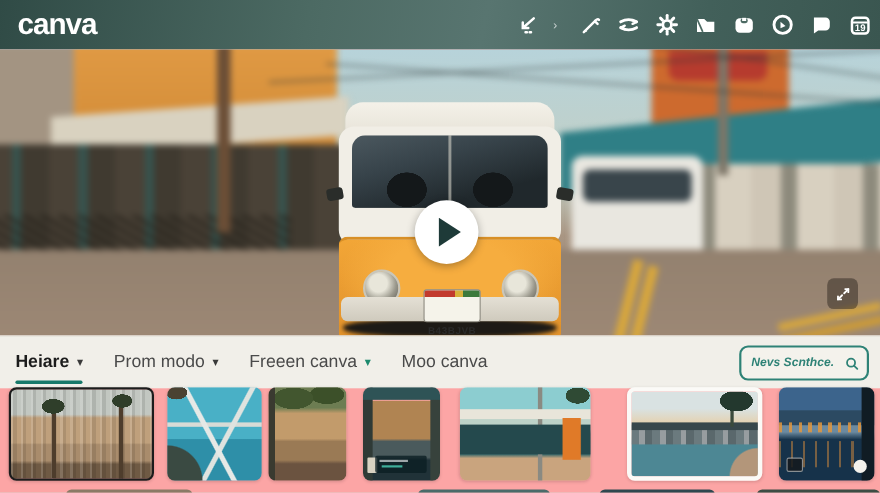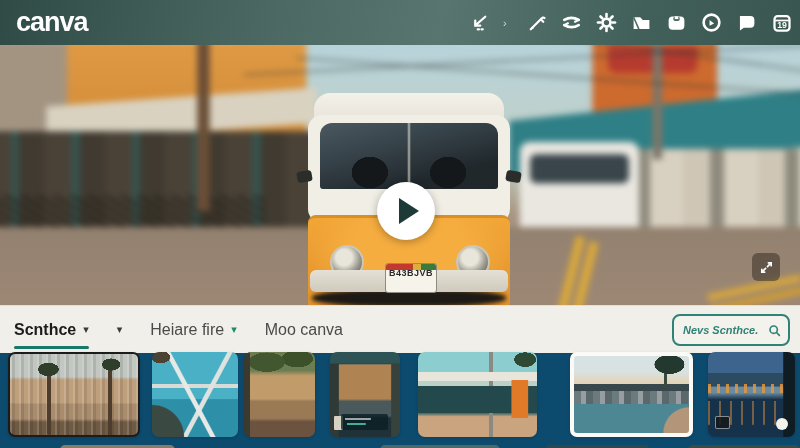--- a/index.html
+++ b/index.html
@@ -1,16 +1,16 @@
 <!DOCTYPE html>
 <html><head>
 <meta charset="utf-8">
 <style>
   html,body{margin:0;padding:0;background:#ddd;}
-  .stage{position:relative;width:800px;height:448px;overflow:hidden;background:#0c4a6e;
+  .stage{position:relative;width:800px;height:448px;overflow:hidden;background:#fca5a5;
          font-family:"Liberation Sans",sans-serif;}
   
   .header{position:absolute;top:0;left:0;width:800px;height:45px;
           background:linear-gradient(100deg,#304b46 0%,#4c6a63 35%,#587570 55%,#42605a 80%,#3a5650 100%);
           display:flex;align-items:center;}
   .logo{color:#fff;font-size:27px;font-weight:bold;letter-spacing:-1px;margin-left:16px;}
   .hpill{position:absolute;left:143px;top:9px;width:118px;height:27px;border-radius:7px;
          background:rgba(18,32,29,.55);border:1px solid rgba(255,255,255,.12);
          color:#cdd7d2;font-size:10.5px;display:flex;align-items:center;justify-content:center;white-space:nowrap;}
   .hicons{position:absolute;right:8px;top:0;height:45px;display:flex;align-items:center;gap:14px;}
@@ -70,21 +70,21 @@
       background:radial-gradient(ellipse at 50% 35%,#f6ad3f 0 40%,transparent 70%),linear-gradient(#f2a637,#e0902a);
       border-top:3px solid #d88f26;}
   .hlight{width:30px;height:30px;border-radius:50%;top:152px;border:2px solid #c9c6ba;
       background:radial-gradient(circle at 40% 35%,#e8e6da 0 30%,#9a988c 60%,#4f4d45 100%);}
   .hl-l{left:22px;} .hl-r{left:148px;}
   .bumper{left:2px;top:177px;width:198px;height:22px;background:linear-gradient(#e4e0d5,#cfcabd);border-radius:6px;}
   .plate{left:77px;top:170px;width:50px;height:28px;background:#f5f3ea;border-radius:3px;border:1px solid #8d8a80;
          display:flex;flex-direction:column;align-items:center;z-index:3;}
   .plate-strip{width:100%;height:6px;border-radius:2px 2px 0 0;
          background:linear-gradient(90deg,#c23a2e 0 55%,#d8b13a 55% 70%,#3c7a3c 70% 100%);}
-  .plate-num{font-size:9px;font-weight:bold;color:#2a2a2a;letter-spacing:.5px;line-height:19px;}
+  .plate-num{font-size:9px;font-weight:bold;color:#2a2a2a;letter-spacing:.5px;line-height:19px;margin-top:28px;}
   .busshadow{left:4px;top:196px;width:194px;height:18px;background:#1d1a16;border-radius:45%;filter:blur(2px);}
   
   .play-btn{position:absolute;left:377px;top:137px;width:58px;height:58px;border-radius:50%;background:#fff;
       box-shadow:0 2px 8px rgba(0,0,0,.3);display:flex;align-items:center;justify-content:center;cursor:pointer;}
   .play-tri{width:0;height:0;border-left:20px solid #1e3a38;border-top:13px solid transparent;
       border-bottom:13px solid transparent;margin-left:6px;}
   .expand-btn{position:absolute;left:752px;top:208px;width:28px;height:28px;border-radius:6px;
       background:rgba(35,28,22,.45);display:flex;align-items:center;justify-content:center;cursor:pointer;}
   
   .tabbar{position:absolute;top:305px;left:0;width:800px;height:47px;background:#f1efe9;
@@ -291,29 +291,30 @@
             <path d="M13 3 l-4 4"></path>
             <path d="M6 13 H3 v-3"></path>
             <path d="M3 13 l4 -4"></path>
           </g>
         </svg>
     </div>
   </div>
 
   <div class="tabbar">
     <div class="tab active">
-      <span class="lbl">Scnthce</span>
+      <span class="lbl">Heiare</span>
       <span class="chev">▾</span>
       <div class="underline"></div>
     </div>
     <div class="tab">
+      <span class="lbl">Prom modo</span>
       <span class="chev">▾</span>
     </div>
     <div class="tab">
-      <span class="lbl">Heiare fire</span>
+      <span class="lbl">Freeen canva</span>
       <span class="chev teal">▾</span>
     </div>
     <div class="tab">
       <span class="lbl">Moo canva</span>
     </div>
     <div class="tab-search">
       <input type="text" value="Nevs Scnthce." style="">
       <svg width="13" height="13" viewBox="0 0 16 16">
           <circle cx="7" cy="7" r="4.5" stroke="#2e8276" stroke-width="2" fill="none"></circle>
           <path d="M10.5 10.5 L14 14" stroke="#2e8276" stroke-width="2" stroke-linecap="round"></path>

